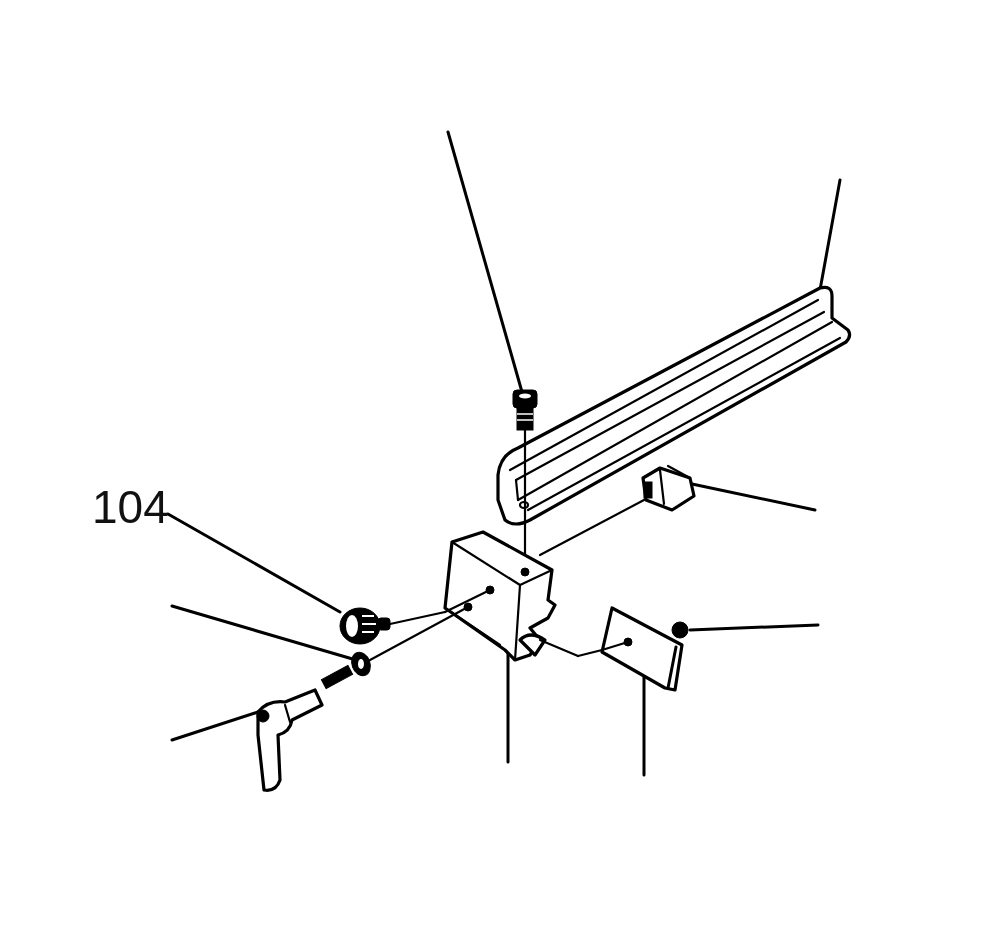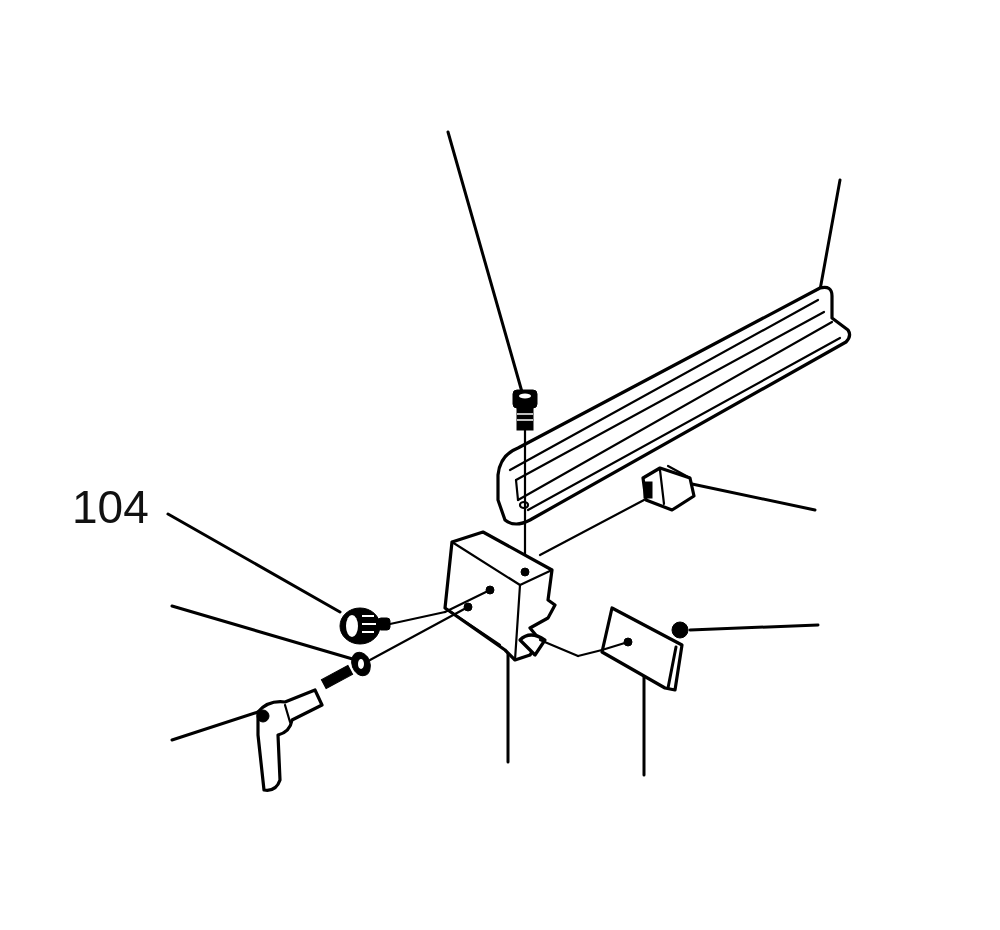--- a/index.html
+++ b/index.html
@@ -2,21 +2,21 @@
 <html><head>
   <meta charset="utf-8">
   <style>
     html, body { margin: 0; padding: 0; background: #ffffff; }
     body { width: 1000px; height: 930px; position: relative; overflow: hidden; font-family: "Liberation Sans", sans-serif; }
     #diagram { position: absolute; left: 0; top: 0; width: 1000px; height: 930px; }
     .ln { stroke: #000; stroke-width: 3; fill: none; stroke-linecap: round; stroke-linejoin: round; }
     .thin { stroke: #000; stroke-width: 2.2; fill: none; stroke-linecap: round; stroke-linejoin: round; }
     .part { stroke: #000; stroke-width: 3.2; fill: #fff; stroke-linejoin: round; }
     .solid { fill: #000; stroke: #000; stroke-width: 1; }
-    .label { position: absolute; font-size: 46px; color: #111; letter-spacing: 0px; line-height: 1; }
+    .label { position: absolute; font-size: 46px; color: #111; letter-spacing: 0px; line-height: 1; margin-left: 20px; }
   </style>
 </head>
 <body>
 
 <div>
   <svg id="diagram" viewBox="0 0 1000 930" xmlns="http://www.w3.org/2000/svg">
 
     <g>
       <line class="ln" x1="448" y1="132" x2="522" y2="392"></line>
       <line class="ln" x1="840" y1="180" x2="820" y2="290"></line>

